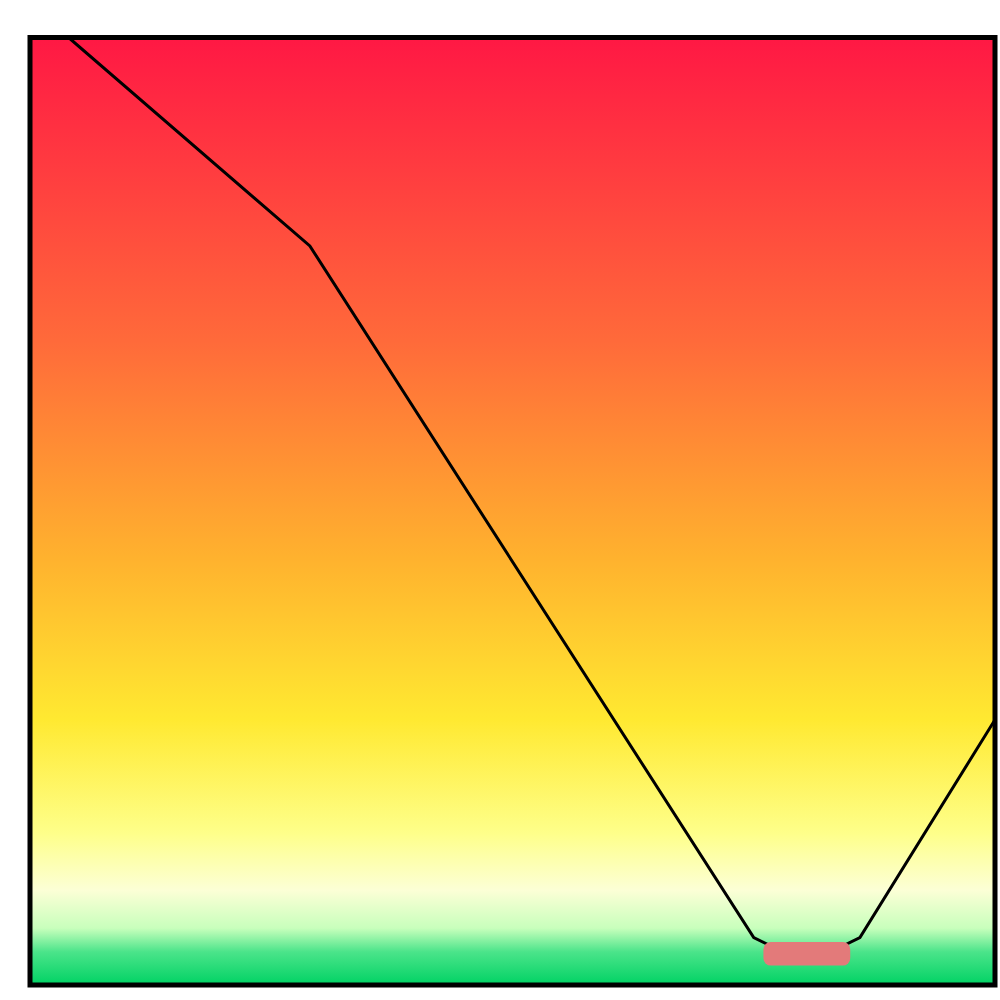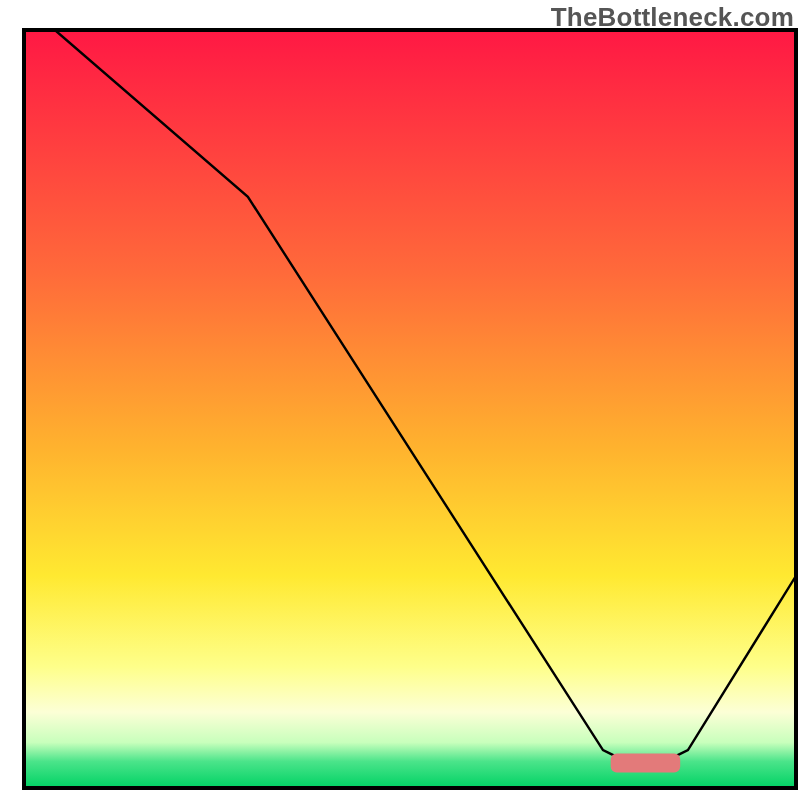--- a/index.html
+++ b/index.html
@@ -50,14 +50,13 @@
     <g id="plot-group">
       <rect id="plot-bg" fill="url(#bg-grad)" x="24" y="30" width="772" height="758"></rect>
       <g id="plot-contents" clip-path="url(#plot-clip)">
         <path id="curve" fill="none" stroke-width="2.4" d="M 54.88 30.00 L 247.88 196.76 L 603.00 750.10 L 618.44 757.68 L 672.48 757.68 L 687.92 750.10 L 796.00 575.76" stroke="#000000"></path>
         <rect id="marker" rx="6" ry="6" x="610.72" y="753.51" width="69.48" height="18.95" fill="#e37a7a"></rect>
       </g>
       <rect id="plot-frame" fill="none" stroke-width="4" x="24" y="30" width="772" height="758" stroke="#000000"></rect>
     </g>
   </svg>
 
-  <div class="watermark">TheBottleneck.com</div>
 </div>
 
 </body></html>

